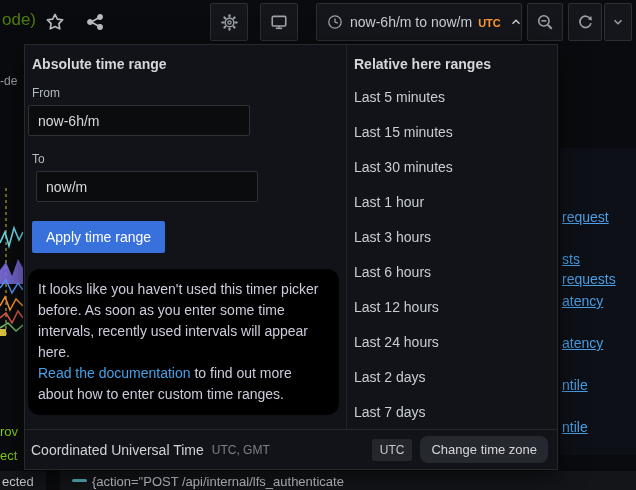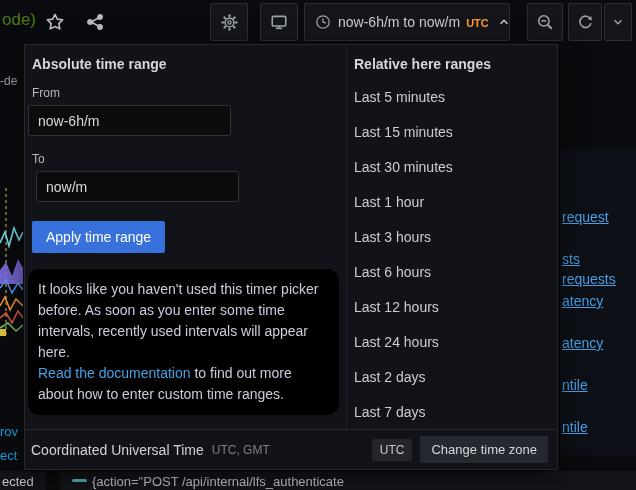--- a/index.html
+++ b/index.html
@@ -12,59 +12,59 @@
   .title-frag { position:absolute; left:2px; top:10px; font-size:17px; font-weight:500; color:#4d7c0f; }
   .bar-icon { position:absolute; top:12px; width:20px; height:20px; color:#b9bdc2; cursor:pointer; }
   .tb-btn { position:absolute; top:3px; height:38px; background:#14161b; border:1px solid #2c2e33;
             border-radius:2px; display:flex; align-items:center; justify-content:center; color:#9da3a9; cursor:pointer; }
   .tp-text { font-size:14px; color:#c7ccd1; margin-left:7px; white-space:nowrap; }
   .tp-utc { font-size:11px; font-weight:700; color:#ff9830; margin-left:6px; margin-top:1px; }
   .tp-chev { margin-left:8px; display:flex; }
 
   
   .frag { position:absolute; color:#9ba1a7; font-size:12px; }
-  .frag2 { position:absolute; color:#0ea5e9; font-size:13px; }
+  .frag2 { position:absolute; color:#84cc16; font-size:13px; }
   .chart-sliver { position:absolute; left:0; top:188px; width:23px; height:148px; }
   .bg-right-panel { position:absolute; left:560px; top:148px; width:76px; height:307px;
                     background:#0d1016; border-radius:4px 0 0 0; }
   .bg-link { position:absolute; left:562px; font-size:14px; color:#4a9fe6; text-decoration:underline;
              white-space:nowrap; cursor:pointer; }
   .legend-row { position:absolute; left:0; top:471px; width:636px; height:19px; background:#131519; }
   .legend-cell-gap { position:absolute; left:46px; top:0; width:14px; height:19px; background:#0a0b0d; }
   .legend-dash { position:absolute; left:72px; top:8px; width:15px; height:3px; border-radius:2px; background:#5ab8c4; }
   .legend-label { position:absolute; left:2px; top:3px; font-size:13px; color:#c9ccd0; }
   .legend-series { position:absolute; left:92px; top:3px; width:253px; overflow:hidden; white-space:nowrap;
                    font-size:13px; color:#c9ccd0; }
 
   
   .dropdown { position:absolute; left:24px; top:44px; width:534px; height:426px;
               background:#111318; border:1px solid #26282e; box-shadow:0 8px 24px rgba(0,0,0,.55); }
   .pane-left { position:absolute; left:0; top:0; width:321px; height:385px; }
   .pane-right { position:absolute; left:321px; top:0; width:211px; height:385px; border-left:1px solid #222429; }
   .pane-head { position:absolute; left:7px; top:11px; font-size:14px; font-weight:700; color:#d5d7da; }
   .fld-label { position:absolute; left:7px; font-size:12px; color:#b4bac0; }
-  .fld-input { position:absolute; left:3px; width:203px; height:31px; background:#0b0c0e;
+  .fld-input { position:absolute; left:3px; width:222px; height:31px; background:#0b0c0e;
                border:1px solid #2f3136; border-radius:2px; color:#d8d9da; font-size:14px;
                padding:13px 9px; font-family:"Liberation Sans", sans-serif; outline:none; }
   .apply-btn { position:absolute; left:7px; top:176px; height:32px; padding:0 14px; background:#3871dc;
                border:none; border-radius:2px; color:#ffffff; font-size:14px; font-weight:500;
                font-family:Liberation Sans, sans-serif; cursor:pointer; }
   .info-box { position:absolute; left:3px; top:224px; width:311px; height:146px; background:#000000;
               border-radius:12px; padding:10px; font-size:14px; line-height:21px; color:#ccccdc; }
   .info-link { color:#45a1e5; cursor:pointer; }
   .rel-items { position:absolute; left:0; top:34px; width:100%; }
   .rel-item { height:35px; display:flex; align-items:center; padding-left:7px; font-size:14px;
               color:#c9ced3; cursor:pointer; }
   .dd-footer { position:absolute; left:0; bottom:0; width:100%; height:40px; border-top:1px solid #26282d;
                display:flex; align-items:center; padding:0 9px 0 6px; }
   .tz-name { font-size:14px; color:#d0d2d6; }
   .tz-detail { font-size:12px; color:#7b8087; margin-left:8px; }
   .footer-spacer { flex:1; }
   .tz-badge { background:#24262c; border-radius:2px; color:#c5c8cc; font-size:12px; padding:4px 8px; }
-  .tz-change-btn { margin-left:8px; background:#26282f; border:none; border-radius:0; color:#d5d7d9;
+  .tz-change-btn { margin-left:8px; background:#26282f; border:none; border-radius:8px; color:#d5d7d9;
                    font-size:13px; font-weight:500; padding:6px 11px;
                    font-family:"Liberation Sans", sans-serif; cursor:pointer; }
   svg { display:block; }
 </style>
 </head>
 <body>
 
 <div class="page">
 
   <div class="frag" style="left:0;top:74px;">-de</div>
@@ -141,21 +141,21 @@
     <div class="tb-btn" style="left:260px;width:38px;">
       <span>
         <svg width="18" height="18" viewBox="0 0 16 16" fill="none" stroke="#9da3a9" stroke-width="1.4">
           <rect x="2" y="3" width="12" height="8.5" rx="1"></rect>
           <line x1="8" y1="11.5" x2="8" y2="13.2"></line>
           <line x1="5.2" y1="13.6" x2="10.8" y2="13.6"></line>
         </svg>
       </span>
     </div>
 
-    <div class="tb-btn" style="left:304px;width:206px;justify-content:flex-start;padding:0 10px;">
+    <div class="tb-btn" style="left:316px;width:206px;justify-content:flex-start;padding:0 10px;">
       <span>
         <svg width="16" height="16" viewBox="0 0 16 16" fill="none" stroke="#9da3a9" stroke-width="1.3">
           <circle cx="8" cy="8" r="6.2"></circle>
           <polyline points="8,4.5 8,8 10.8,9.2"></polyline>
         </svg>
       </span>
       <span class="tp-text">now-6h/m to now/m</span>
       <span class="tp-utc">UTC</span>
       <span class="tp-chev">
         <svg width="14" height="14" viewBox="0 0 16 16" fill="none" stroke="#c7ccd1" stroke-width="1.7">

